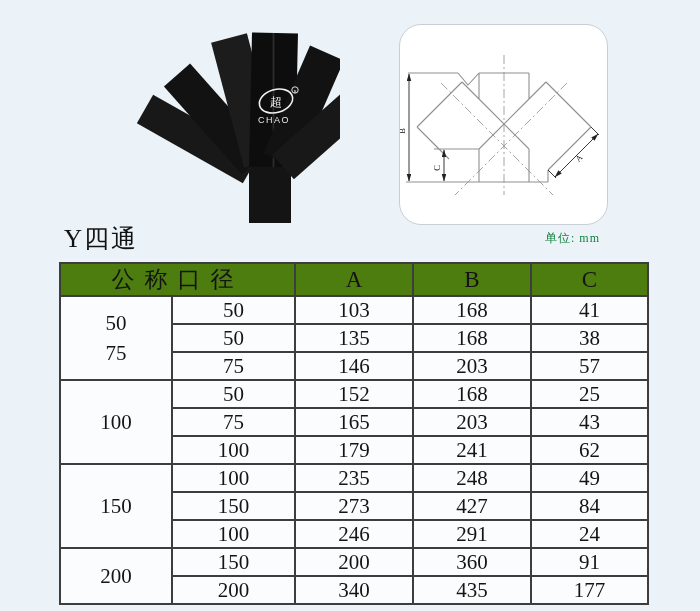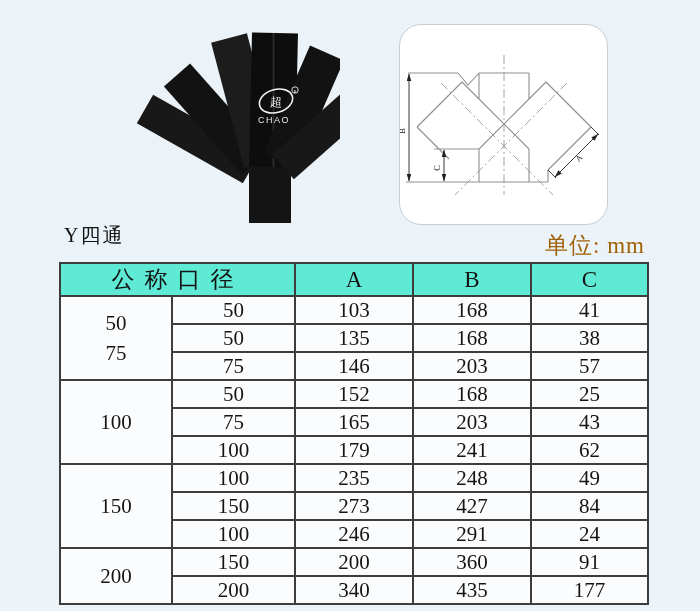--- a/index.html
+++ b/index.html
@@ -9,37 +9,37 @@
     font-family:"Liberation Serif", serif;
   }
   .photo-wrap{position:absolute; left:50px; top:5px; width:290px; height:220px;}
   .diagram-box{
     position:absolute; left:399px; top:24px; width:207px; height:199px;
     background:#ffffff; border:1px solid #c9ced4; border-radius:22px;
   }
   .diagram-box svg{position:absolute; left:0; top:0;}
   .product-title{
     position:absolute; left:64px; top:222px;
-    font-size:20px; color:#121212; letter-spacing:2px;
+    font-size:25px; color:#121212; letter-spacing:2px;
   }
   .unit-label{
     position:absolute; left:545px; top:230px;
-    font-size:23px; color:#a16207; letter-spacing:1px;
+    font-size:12px; color:#15803d; letter-spacing:1px;
   }
   table.spec{
     position:absolute; left:59px; top:262px; width:588px; height:336px;
     border-collapse:collapse; table-layout:fixed;
     background:#fbfcfd;
   }
   table.spec th, table.spec td{
     border:2px solid #3d3d3d; text-align:center; vertical-align:middle;
     font-family:"Liberation Serif", serif; color:#141414; padding:0;
   }
   table.spec thead th{
-    background:#5eead4; height:30px; font-size:23px; font-weight:normal;
+    background:#4d7c0f; height:30px; font-size:23px; font-weight:normal;
   }
   th.dia-header{letter-spacing:10px; font-size:22px;}
   table.spec td{font-size:21px; height:26px; background:#fbfcfd;}
   td.group-cell{white-space:pre-line; line-height:1.45; font-size:21px;}
   .dim-label{font-family:"Liberation Serif", serif;}
 </style>
 </head>
 <body>
 
 <div class="page">

